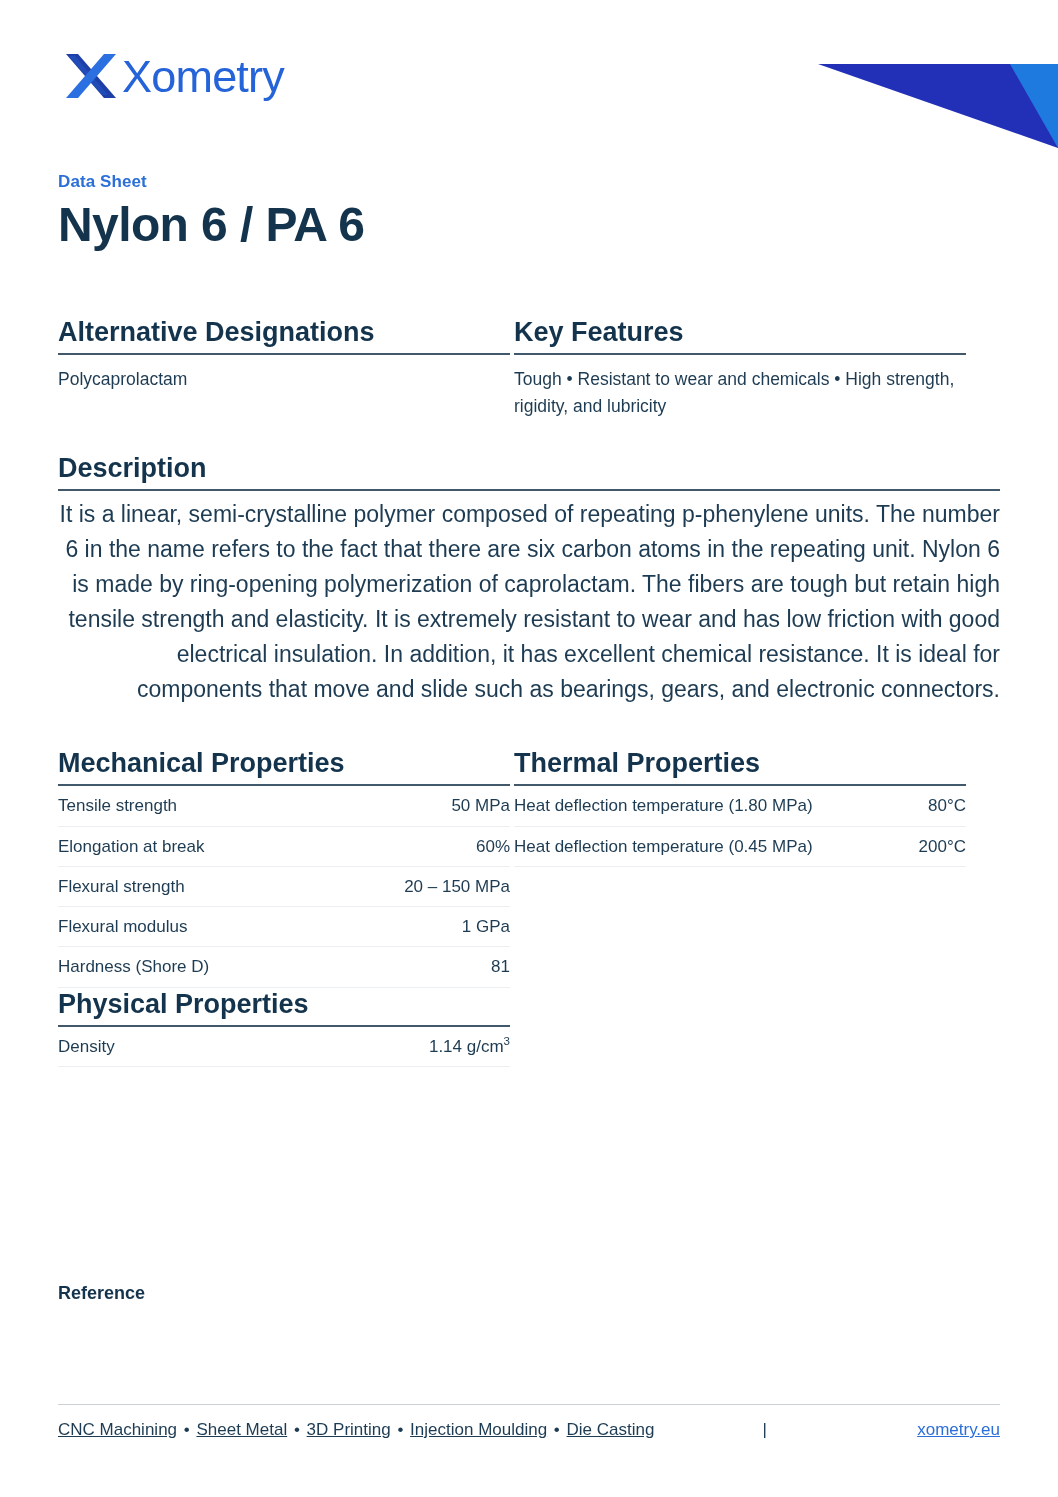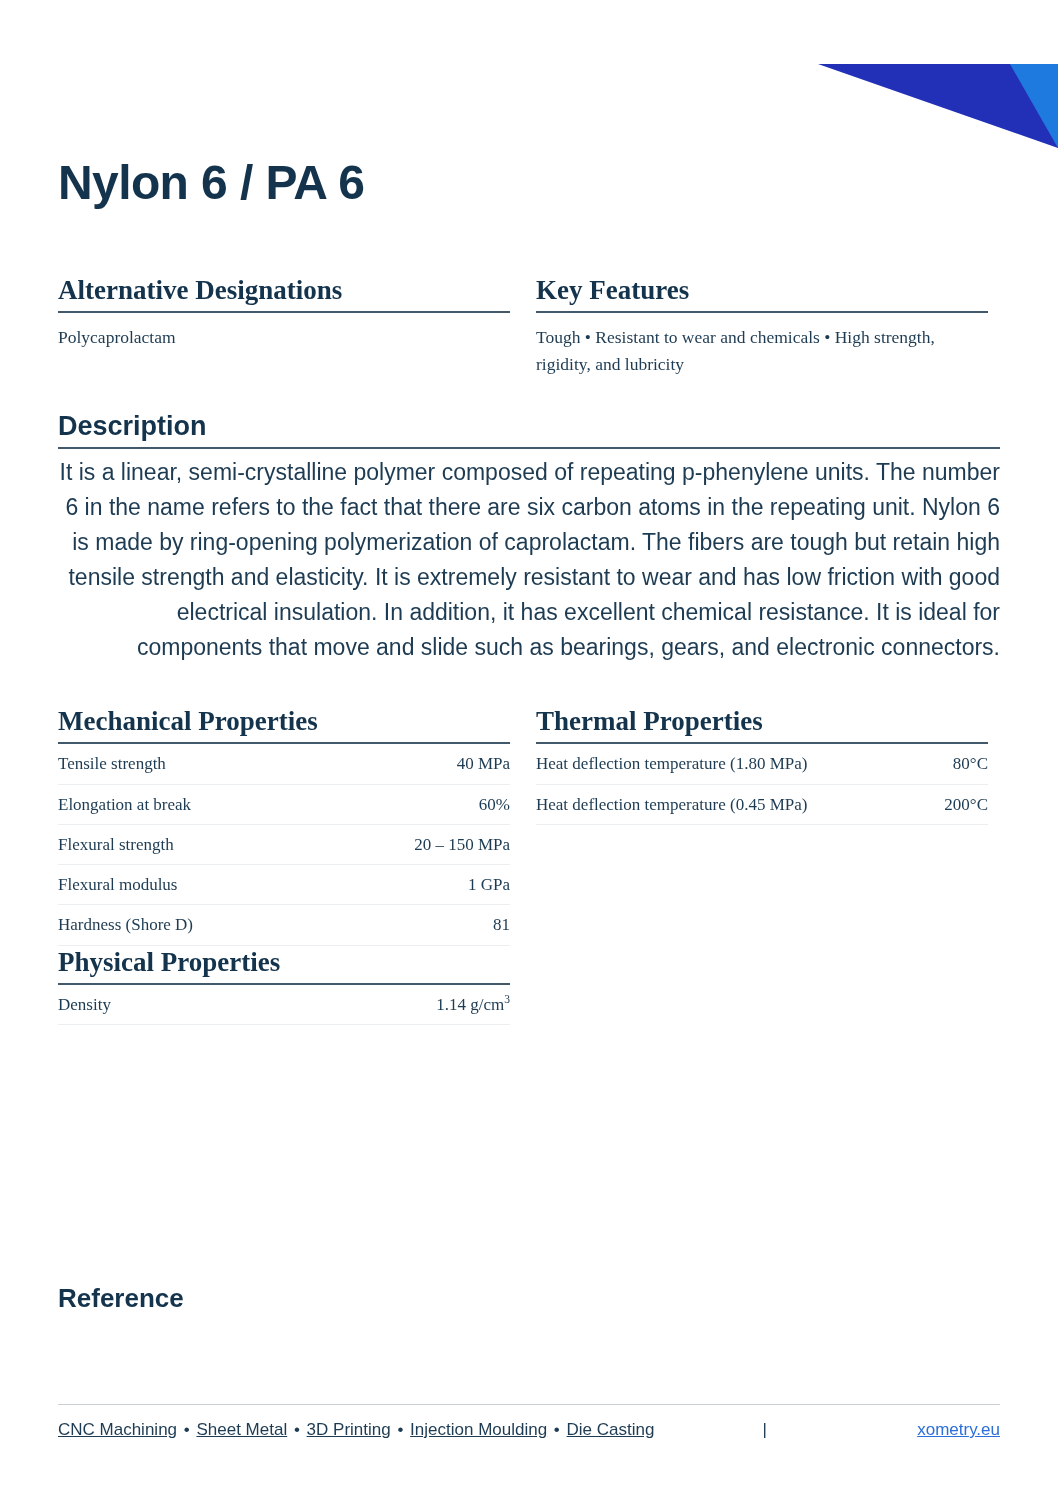--- a/index.html
+++ b/index.html
@@ -94,22 +94,21 @@
   .sec-body {
     font-size: 17.5px;
     line-height: 1.52;
     color: #1d3b52;
     padding-top: 11px;
   }
 
   
   .cols {
     display: flex;
-    gap: 26px;
-    font-family: Liberation Serif, serif;
+    gap: 4px;
   }
   .col {
     width: 452px;
     flex: none;
   }
 
   .row-top-1 { margin-top: 64px; }
 
   
   .desc-block { margin-top: 34px; }
@@ -152,21 +151,21 @@
 
   
   .reference {
     position: absolute;
     left: 58px;
     right: 58px;
     top: 1283px;
     display: flex;
   }
   .ref-label {
-    font-size: 26px;
+    font-size: 18px;
     font-weight: bold;
     color: #14334c;
     width: 196px;
     flex: none;
     line-height: 1.2;
   }
   .ref-text {
     font-size: 17.5px;
     line-height: 1.5;
     color: #1d3b52;
@@ -209,27 +208,36 @@
 
   sup { font-size: 0.68em; vertical-align: super; line-height: 0; }
 </style>
 </head>
 <body>
 
 <div class="page">
 
   <div class="header">
 
+    <div class="logo">
+      <svg class="logo-mark" viewBox="0 0 56 50">
+        <polygon points="3,3 15,3 53,47 41,47" fill="#1e3fa8"></polygon>
+        <polygon points="53,3 41,3 3,47 15,47" fill="#2b6fe0"></polygon>
+        <polygon points="6,5 12,5 45,44 39,44" fill="#2b6fe0" opacity="0.28"></polygon>
+      </svg>
+      <span class="logo-word">Xometry</span>
+    </div>
 
     <svg class="corner-graphic" viewBox="0 0 248 98">
       <polygon points="8,12 248,12 248,96" fill="#2230b8"></polygon>
       <polygon points="200,12 248,12 248,96" fill="#1f7ae0"></polygon>
     </svg>
   </div>
 
+  <div class="eyebrow">Data Sheet</div>
   <h1 class="doc-title">Nylon 6 / PA 6</h1>
 
   <div class="cols row-top-1">
     <div class="col">
       <div class="sec-head">Alternative Designations</div>
       <div class="sec-body">Polycaprolactam</div>
     </div>
     <div class="col">
       <div class="sec-head">Key Features</div>
       <div class="sec-body">Tough • Resistant to wear and chemicals • High strength, rigidity, and lubricity</div>
@@ -242,21 +250,21 @@
   </div>
 
   <div class="cols prop-block">
 
     <div class="col">
       <div class="sec-head">Mechanical Properties</div>
       <table class="prop-table">
         <tbody>
             <tr>
               <td class="prop">Tensile strength</td>
-              <td class="val">40 MPa</td>
+              <td class="val">50 MPa</td>
             </tr>
             <tr>
               <td class="prop">Elongation at break</td>
               <td class="val">60%</td>
             </tr>
             <tr>
               <td class="prop">Flexural strength</td>
               <td class="val">20 – 150 MPa</td>
             </tr>
             <tr>

